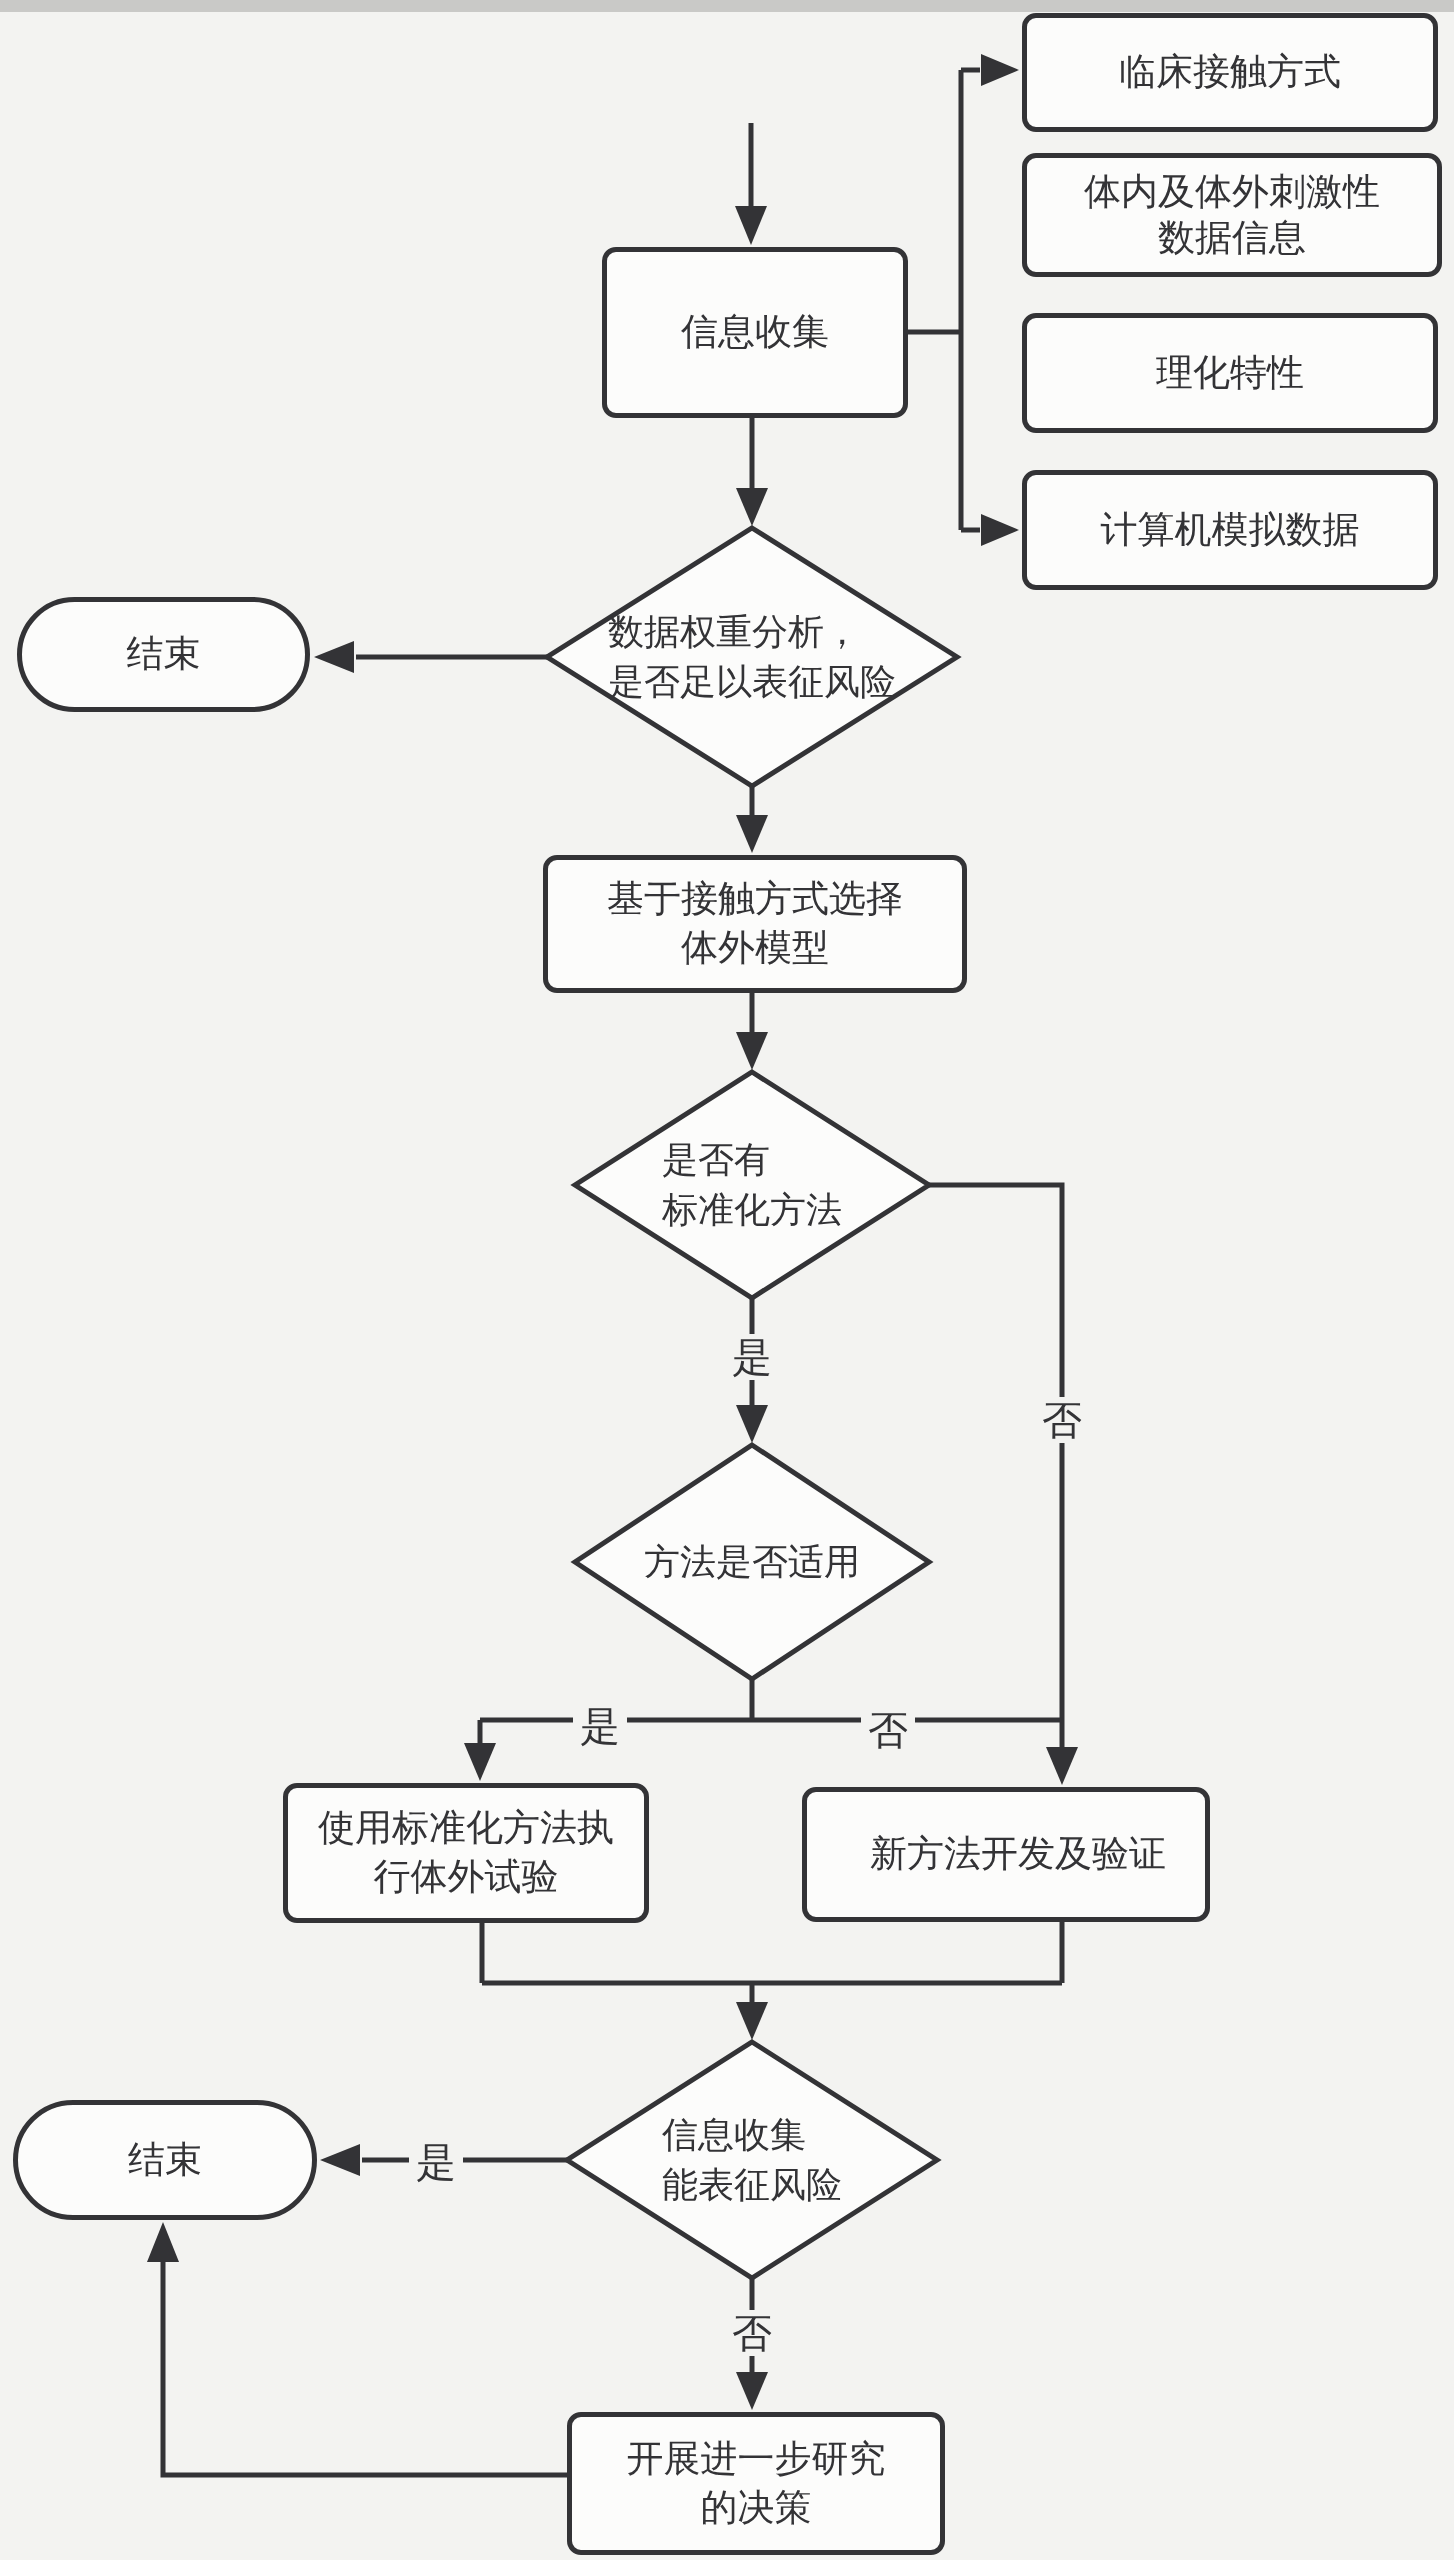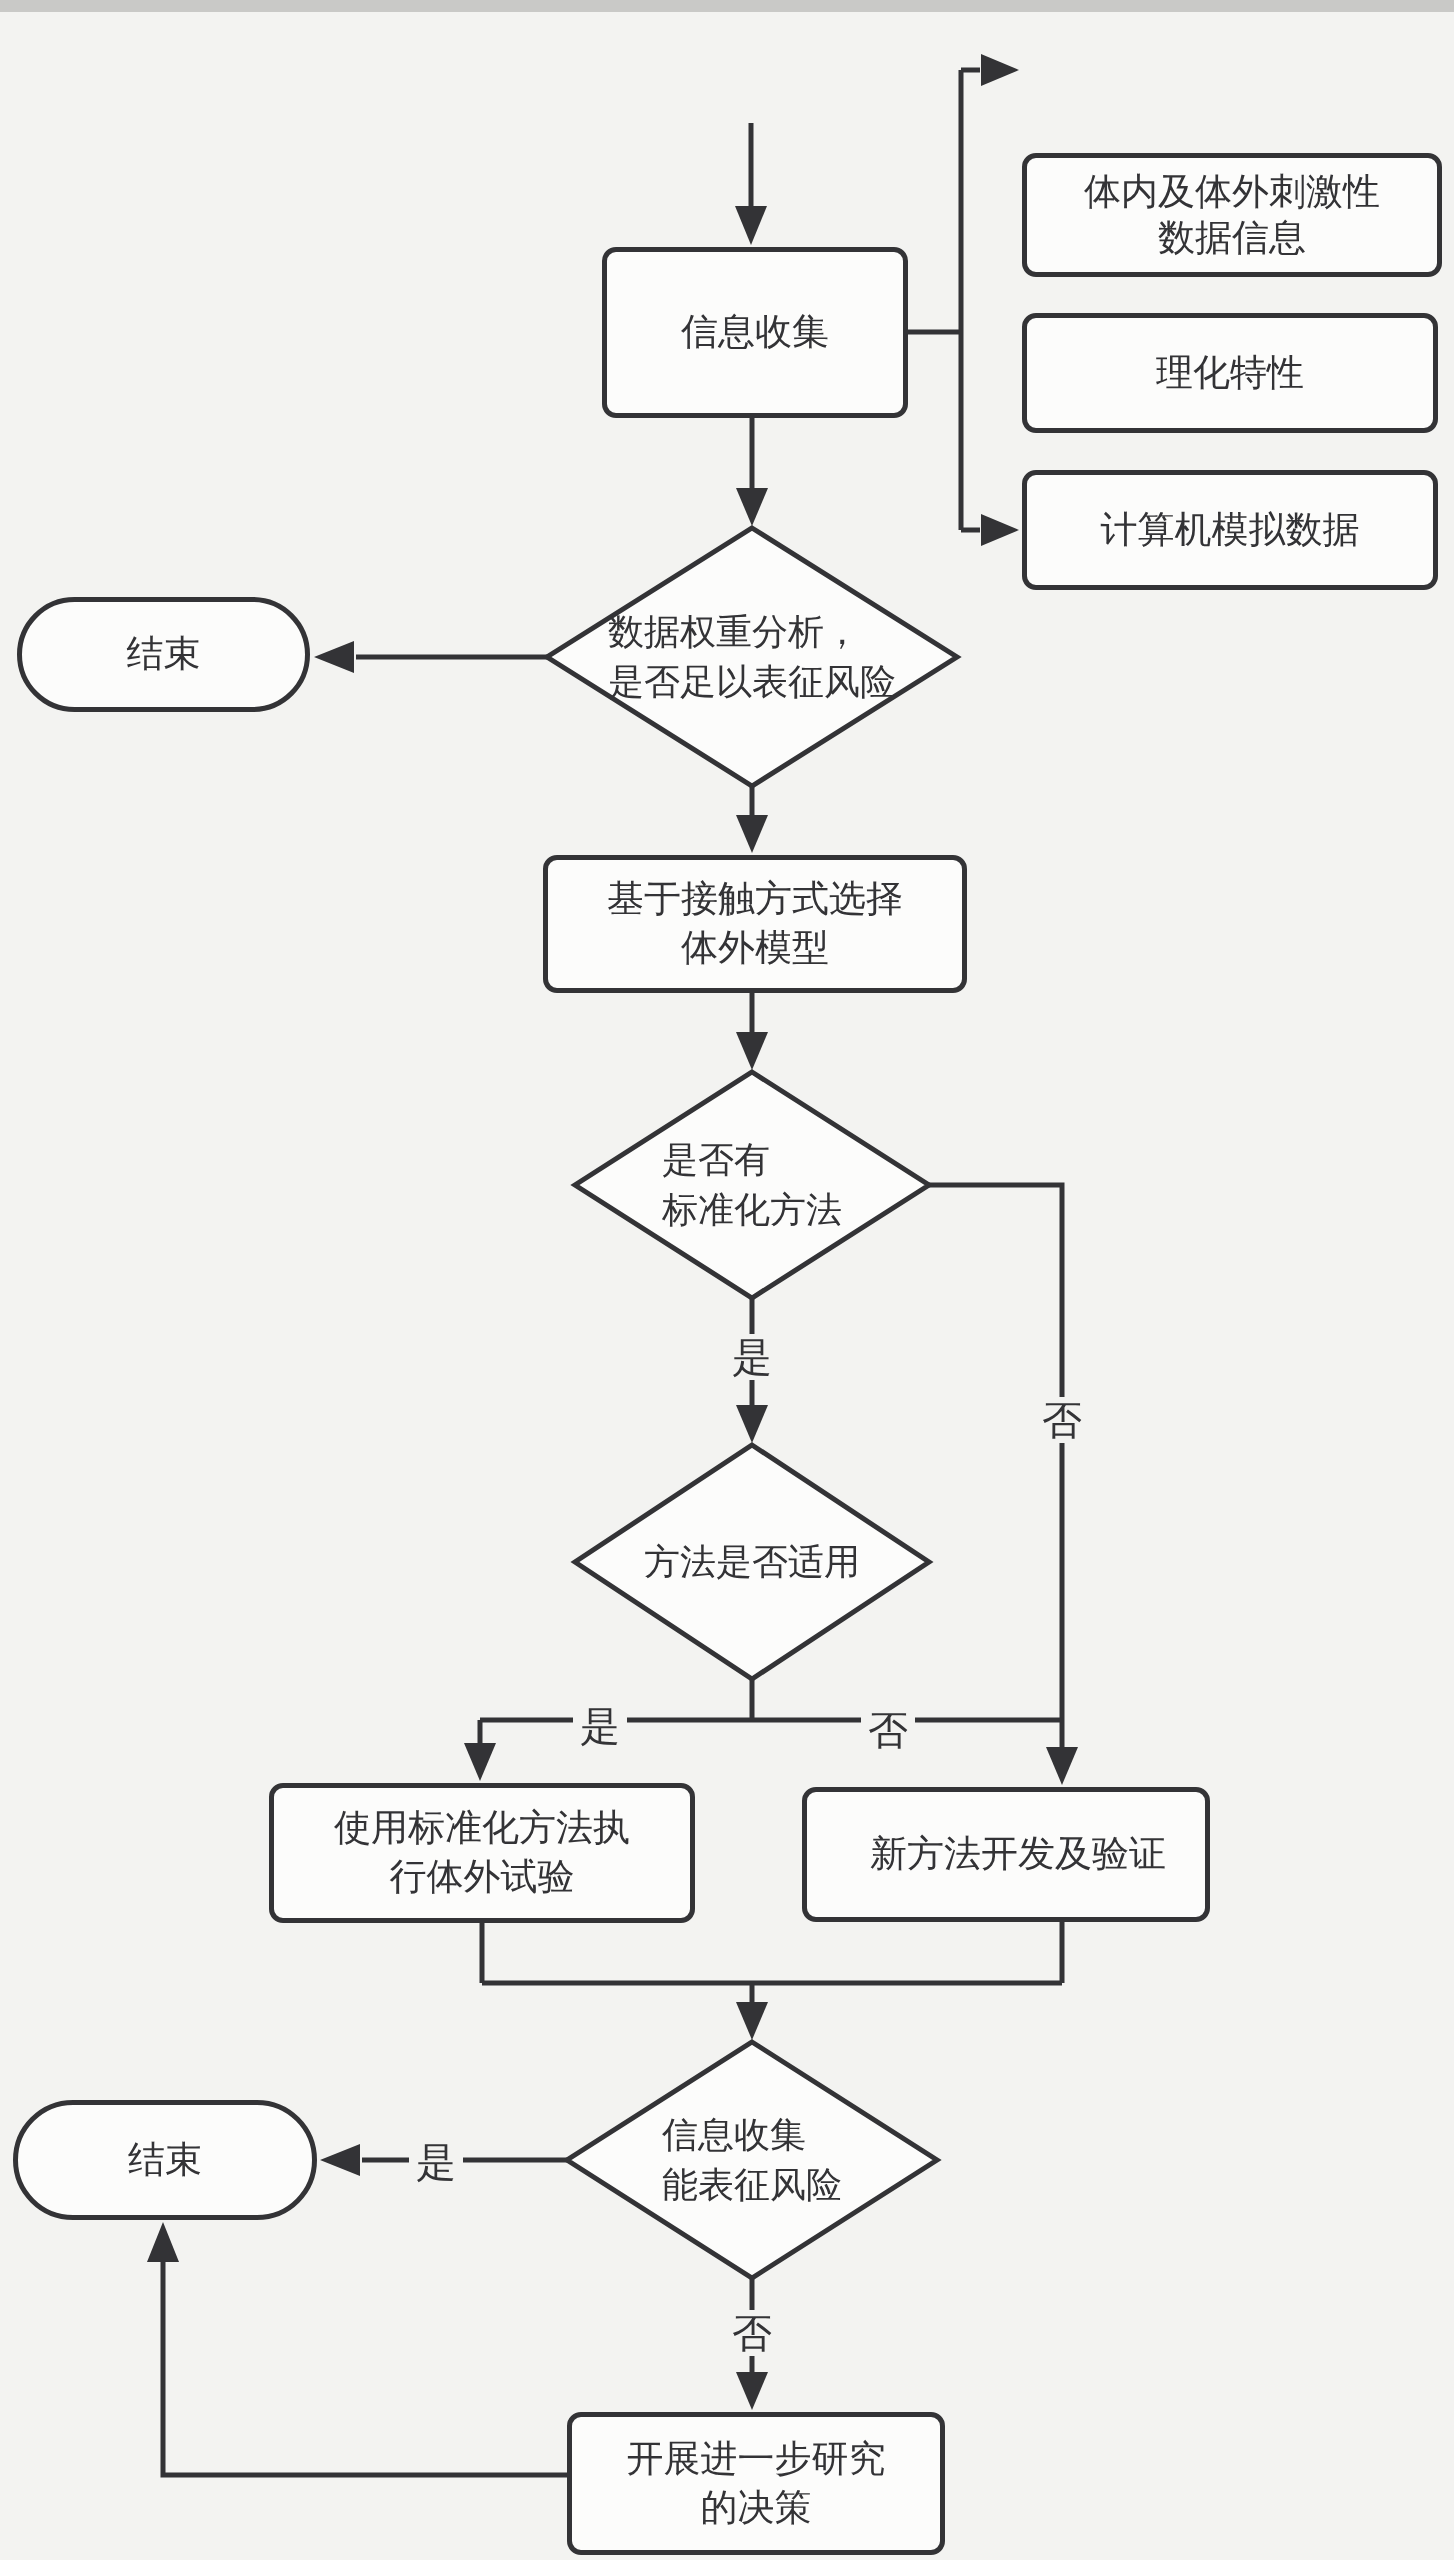--- a/index.html
+++ b/index.html
@@ -88,20 +88,23 @@
     </g>
     <g fill="var(--node_bg,#fcfcfb)" stroke="currentColor" stroke-width="5">
       <polygon points="752,528 957,657 752,786 547,657"></polygon>
       <polygon points="752,1072 929,1185 752,1298 575,1185"></polygon>
       <polygon points="752,1445 929,1562 752,1679 575,1562"></polygon>
       <polygon points="752,2042 937,2160 752,2278 567,2160"></polygon>
     </g>
   </svg>
 
 
+  <div class="node process" style="left:1022px;top:13px;width:416px;height:119px;">
+    <span>临床接触方式</span>
+  </div>
 
   <div class="node process" style="left:1022px;top:153px;width:420px;height:124px;line-height:1.25;">
     <span>
       <span>体内及体外刺激性</span><br>
       <span>数据信息</span>
     </span>
   </div>
 
   <div class="node process" style="left:1022px;top:313px;width:416px;height:120px;">
     <span>理化特性</span>
@@ -119,21 +122,21 @@
     <span>结束</span>
   </div>
 
   <div class="node process" style="left:543px;top:855px;width:424px;height:138px;">
     <span>
       <span>基于接触方式选择</span><br>
       <span>体外模型</span>
     </span>
   </div>
 
-  <div class="node process" style="left:269px;top:1783px;width:426px;height:140px;">
+  <div class="node process" style="left:283px;top:1783px;width:366px;height:140px;">
     <span>
       <span>使用标准化方法执</span><br>
       <span>行体外试验</span>
     </span>
   </div>
 
   <div class="node process" style="left:802px;top:1787px;width:408px;height:135px;padding-left:24px;">
     <span>新方法开发及验证</span>
   </div>
 

